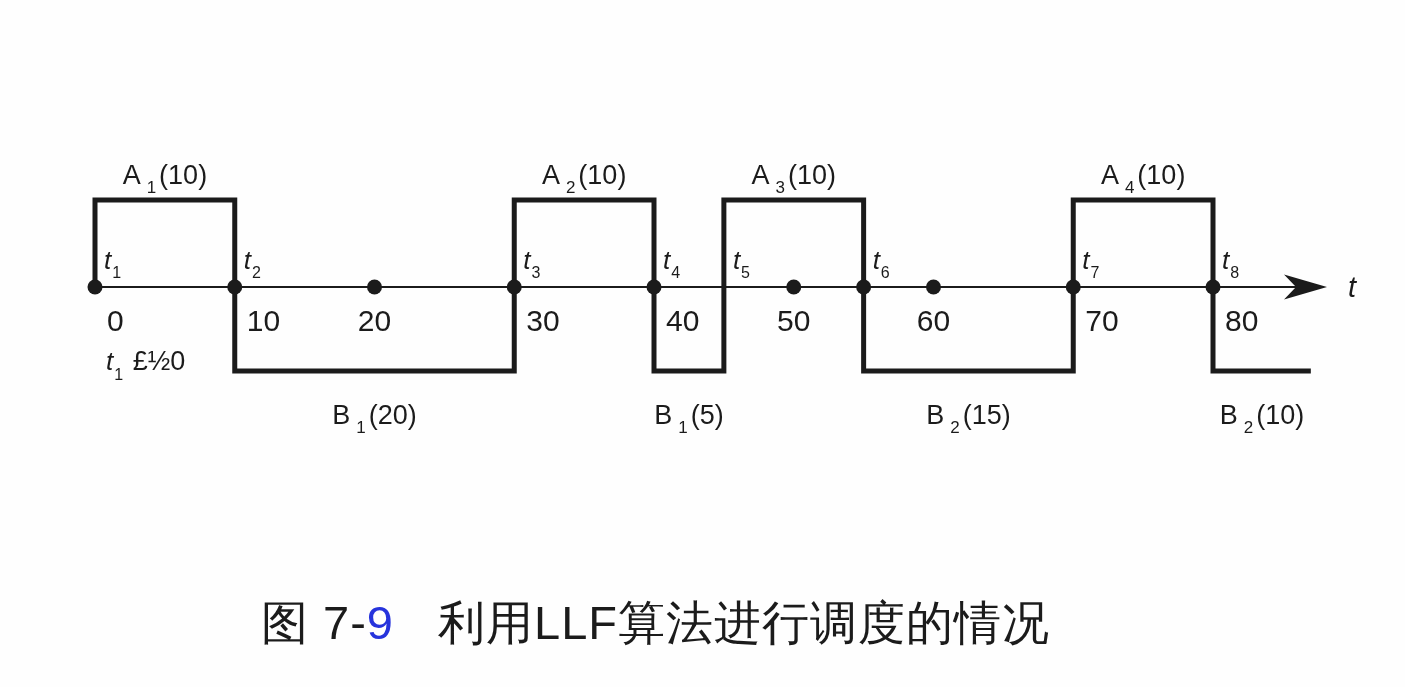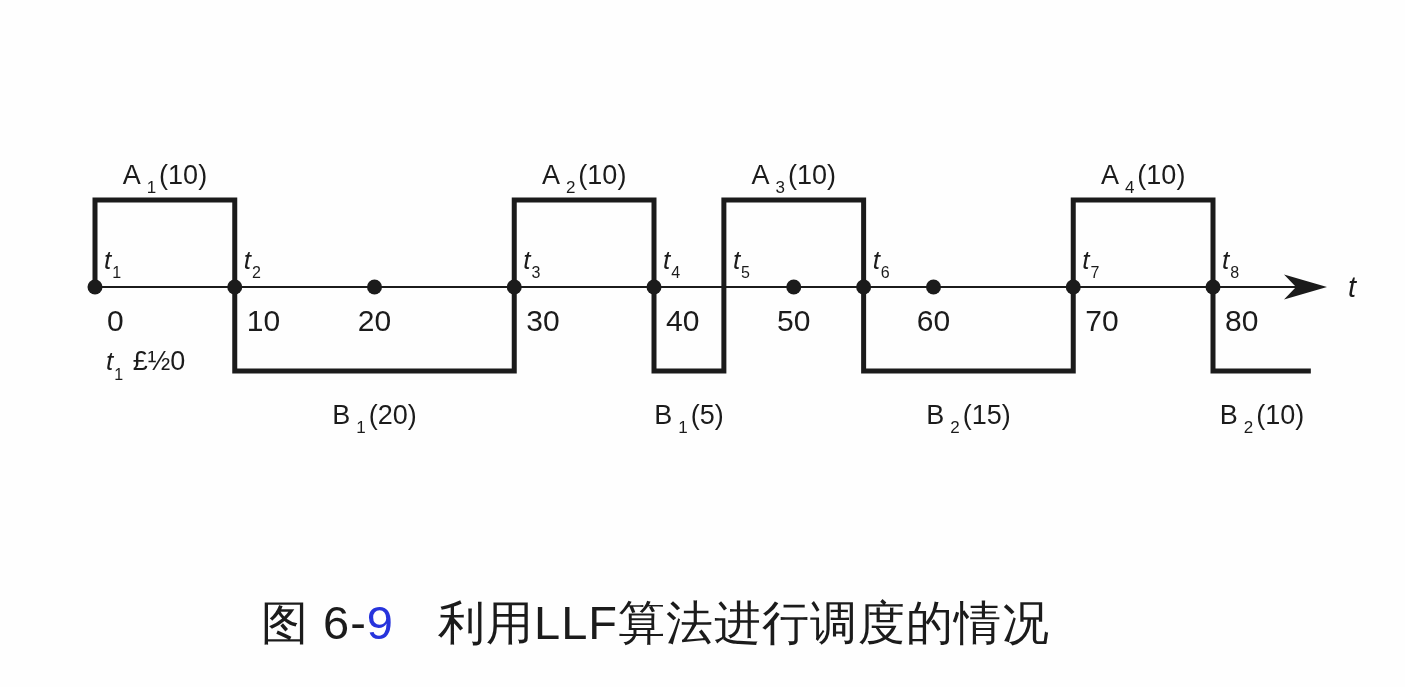--- a/index.html
+++ b/index.html
@@ -73,15 +73,15 @@
       <text x="374.5" y="424" text-anchor="middle" fill="#1b1b1b" font-family="&quot;Liberation Sans&quot;,&quot;DejaVu Sans&quot;,sans-serif"><tspan font-size="27">B</tspan><tspan font-size="17" dy="9" dx="6">1</tspan><tspan font-size="27" dy="-9" dx="3">(20)</tspan></text>
       <text x="584.125" y="184" text-anchor="middle" fill="#1b1b1b" font-family="&quot;Liberation Sans&quot;,&quot;DejaVu Sans&quot;,sans-serif"><tspan font-size="27">A</tspan><tspan font-size="17" dy="9" dx="6">2</tspan><tspan font-size="27" dy="-9" dx="3">(10)</tspan></text>
       <text x="688.9375" y="424" text-anchor="middle" fill="#1b1b1b" font-family="&quot;Liberation Sans&quot;,&quot;DejaVu Sans&quot;,sans-serif"><tspan font-size="27">B</tspan><tspan font-size="17" dy="9" dx="6">1</tspan><tspan font-size="27" dy="-9" dx="3">(5)</tspan></text>
       <text x="793.75" y="184" text-anchor="middle" fill="#1b1b1b" font-family="&quot;Liberation Sans&quot;,&quot;DejaVu Sans&quot;,sans-serif"><tspan font-size="27">A</tspan><tspan font-size="17" dy="9" dx="6">3</tspan><tspan font-size="27" dy="-9" dx="3">(10)</tspan></text>
       <text x="968.4375" y="424" text-anchor="middle" fill="#1b1b1b" font-family="&quot;Liberation Sans&quot;,&quot;DejaVu Sans&quot;,sans-serif"><tspan font-size="27">B</tspan><tspan font-size="17" dy="9" dx="6">2</tspan><tspan font-size="27" dy="-9" dx="3">(15)</tspan></text>
       <text x="1143.125" y="184" text-anchor="middle" fill="#1b1b1b" font-family="&quot;Liberation Sans&quot;,&quot;DejaVu Sans&quot;,sans-serif"><tspan font-size="27">A</tspan><tspan font-size="17" dy="9" dx="6">4</tspan><tspan font-size="27" dy="-9" dx="3">(10)</tspan></text>
       <text x="1261.9125" y="424" text-anchor="middle" fill="#1b1b1b" font-family="&quot;Liberation Sans&quot;,&quot;DejaVu Sans&quot;,sans-serif"><tspan font-size="27">B</tspan><tspan font-size="17" dy="9" dx="6">2</tspan><tspan font-size="27" dy="-9" dx="3">(10)</tspan></text>
       <text x="106" y="370" text-anchor="start" fill="#1b1b1b" font-family="&quot;Liberation Sans&quot;,&quot;DejaVu Sans&quot;,sans-serif"><tspan font-size="26" font-style="italic">t</tspan><tspan font-size="16" dy="10" dx="1">1</tspan><tspan font-size="27" dy="-10" dx="2"> £½0</tspan></text>
     </svg>
 
-  <div class="caption" style="color: rgb(27, 27, 27);"><span class="cap-part">图 6-</span><span class="cap-part cap-num" style="color: rgb(38, 51, 220);">9</span><span class="cap-gap"></span><span class="cap-part">利用LLF算法进行调度的情况</span></div>
+  <div class="caption" style="color: rgb(27, 27, 27);"><span class="cap-part">图 7-</span><span class="cap-part cap-num" style="color: rgb(38, 51, 220);">9</span><span class="cap-gap"></span><span class="cap-part">利用LLF算法进行调度的情况</span></div>
 
 </div>
 
 </body></html>

